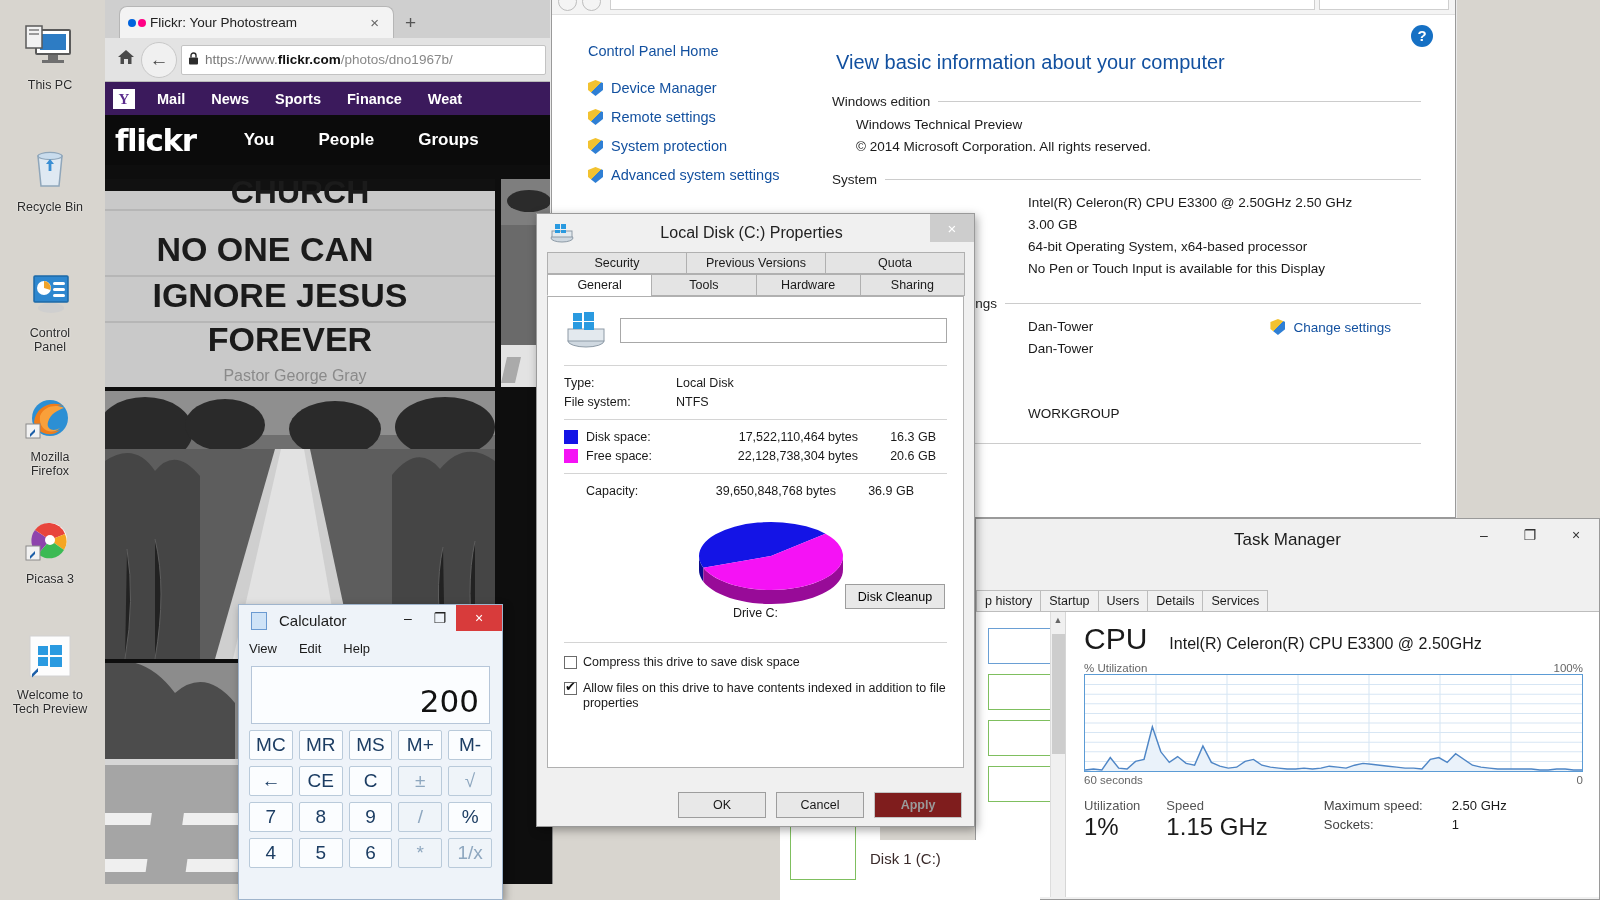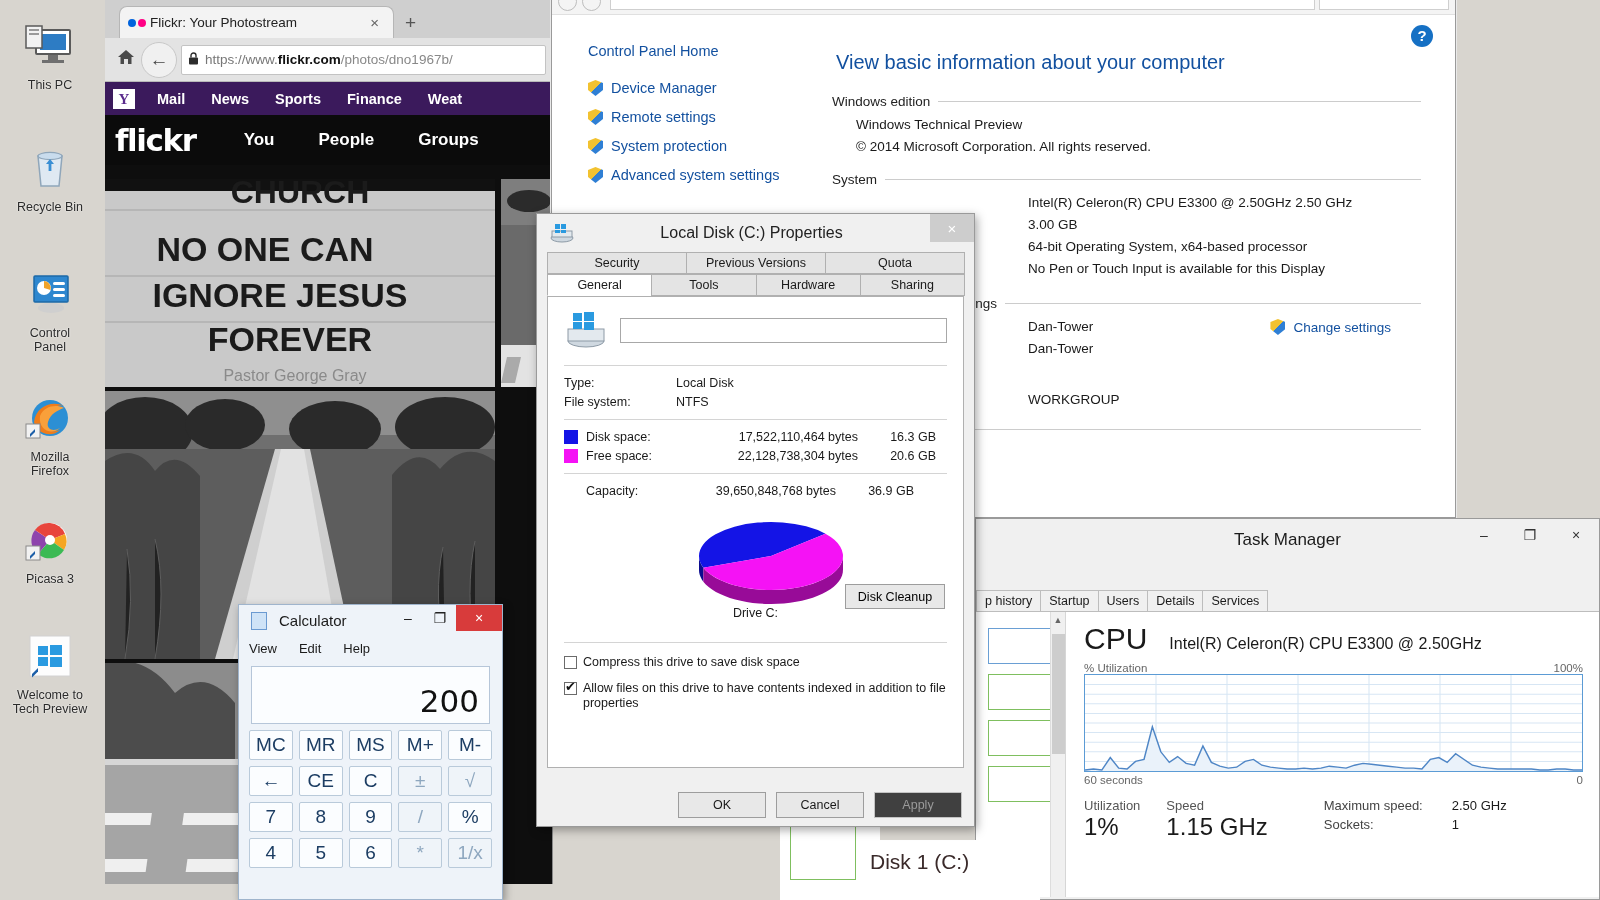--- a/index.html
+++ b/index.html
@@ -136,21 +136,21 @@
   #drivec { position: absolute; left: 0; right: 0; top: 96px; text-align: center; font-size: 12.5px; color:#1a1a1a;}
   #cleanup { position: absolute; right: 2px; top: 74px; width: 100px; height: 25px; background: #e8e8e8;
              border: 1px solid #9d9d9d; font-size: 12.5px; display:flex; align-items:center;justify-content:center;}
   .chkrow { display: flex; font-size: 12.5px; color: #1a1a1a; margin-top: 12px; align-items: flex-start; }
   .chkrow .cb { width: 13px; height: 13px; border: 1px solid #6b6b6b; background: #fff; margin-right: 6px;
                 flex: 0 0 13px; position: relative; margin-top: 1px; }
   .chkrow .cb.on::after { content: "✔"; position: absolute; left: 0px; top: -4px; font-size: 13px; color: #111; }
   #dp-buttons { position: absolute; left: 0; right: 0; bottom: 8px; display: flex; justify-content: flex-end; padding-right: 12px; }
   #dp-buttons .btn { width: 88px; height: 26px; background: #e8e8e8; border: 1px solid #9d9d9d;
                      font-size: 12.5px; display:flex; align-items:center; justify-content:center; margin-left: 10px; color:#1a1a1a;}
-  #dp-buttons .btn.dis { color: #9a9a9a; background:#404040; border-color:#c3c3c3; }
+  #dp-buttons .btn.dis { color: #9a9a9a; background:#7f1d1d; border-color:#c3c3c3;font-weight:bold; }
 
   
   #calc { position: absolute; left: 238px; top: 604px; width: 265px; height: 296px;
           background: #eef3f9; border: 1px solid #9fb4cc; box-shadow: 2px 3px 8px rgba(0,0,0,.35); }
   #calc-title { height: 31px; display: flex; align-items: center; background: #eef3f9; position: relative; }
   #calc-title .ci { width: 16px; height: 18px; margin-left: 12px; background: #cfe3f7; border: 1px solid #6b9ad1; position: relative; }
   #calc-title .ct { font-size: 15px; color: #1b1b1b; margin-left: 12px; }
   #calc-title .wbtns { position: absolute; right: 0; top: 0; display: flex; height: 26px; }
   #calc-title .wb { width: 32px; display:flex;align-items:center;justify-content:center;font-size:14px;color:#222;}
   #calc-title .wb.cl { background: #d83b3b; color:#fff; width: 46px; }
@@ -499,21 +499,21 @@
           </div>
         </div>
         <div class="sys-row" style="padding-left:0">
           <span class="k">e:</span>
           <span class="v">Dan-Tower</span>
         </div>
         <div class="sys-row" style="padding-left:0">
           <span class="k">ion:</span>
           <span class="v"></span>
         </div>
-        <div class="sys-row" style="padding-left:0;margin-top:14px">
+        <div class="sys-row" style="padding-left:0;margin-top:28px">
           <span class="k"></span>
           <span class="v">WORKGROUP</span>
         </div>
         <div class="sys-sec" style="margin-top:22px">
           <span class="rule"></span>
         </div>
       </div>
     </div>
   </div>
 
@@ -598,21 +598,21 @@
               <span class="v">1</span>
             </div>
           </div>
         </div>
       </div>
     </div>
   </div>
 
   <div style="position:absolute;left:780px;top:840px;width:260px;height:60px;background:#fff;">
     <div style="position:absolute;left:10px;top:4px;width:66px;height:36px;border:1px solid #7fbf5f;background:#fff"></div>
-    <div style="position:absolute;left:90px;top:10px;font-size:21px;color:#3a2a2a">Disk 1 (C:)</div>
+    <div style="position:absolute;left:90px;top:10px;font-size:15px;color:#3a2a2a">Disk 1 (C:)</div>
   </div>
   <div style="position:absolute;left:780px;top:812px;width:100px;height:30px;background:#fff;">
     <div style="position:absolute;left:10px;top:6px;width:66px;height:30px;border:1px solid #7fbf5f;border-bottom:none;background:#fff"></div>
   </div>
 
   <div id="diskprops">
     <div id="dp-title">
       <span class="dpicon">
         <svg width="26" height="20" viewBox="0 0 26 20">
             <ellipse cx="13" cy="15" rx="11" ry="4" fill="#cfd8e0" stroke="#8d9aa6"></ellipse>

